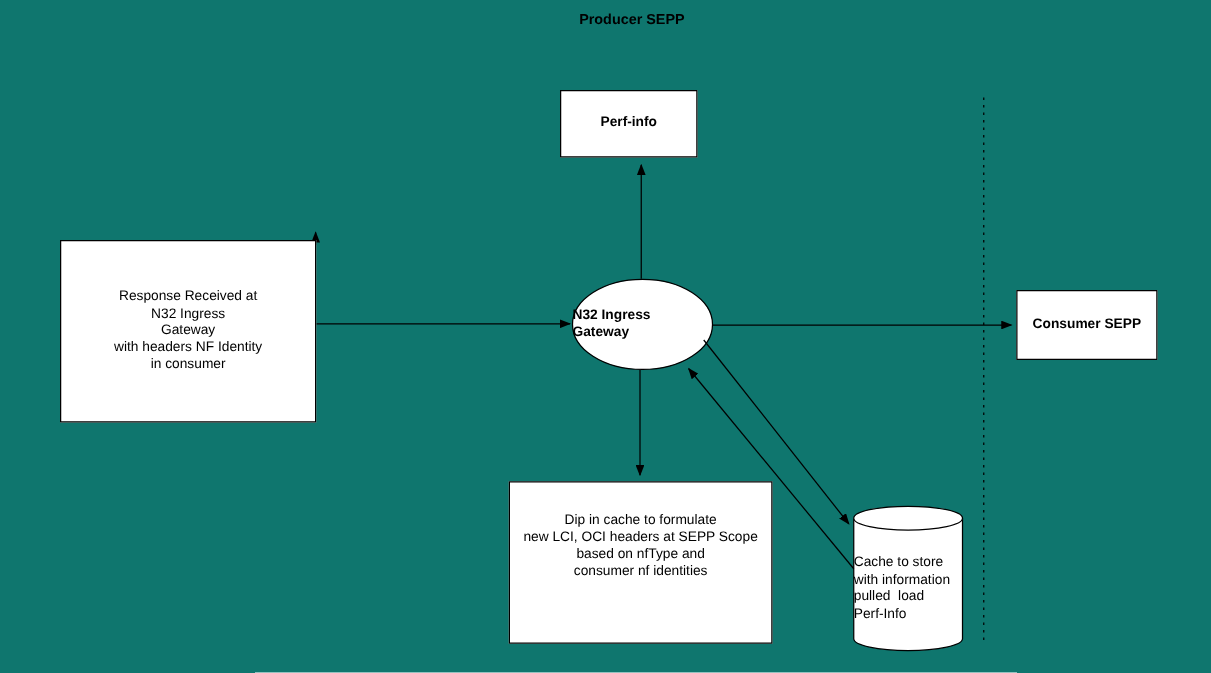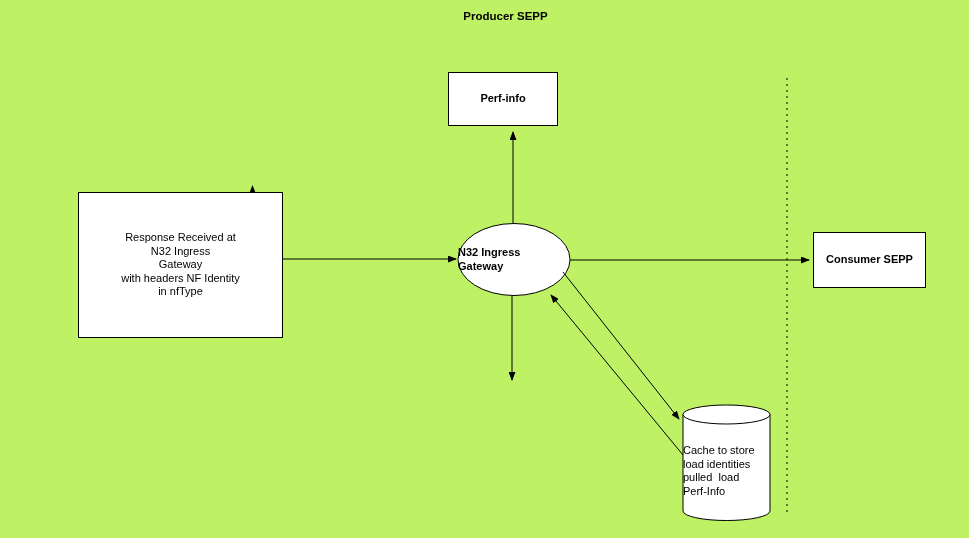--- a/index.html
+++ b/index.html
@@ -5,21 +5,21 @@
   html, body {
     margin: 0;
     padding: 0;
     background: #ffffff;
     font-family: "Liberation Sans", sans-serif;
   }
   #canvas {
     position: relative;
     width: 969px;
     height: 538px;
-    background: #bef264;
+    background: #0f766e;
     overflow: hidden;
   }
   #connector-layer {
     position: absolute;
     left: 0;
     top: 0;
   }
   .node {
     position: absolute;
     box-sizing: border-box;
@@ -42,21 +42,21 @@
     position: absolute;
     left: 448px;
     top: 10px;
     width: 115px;
     text-align: center;
     font-size: 11.5px;
     font-weight: bold;
     color: #000000;
   }
   #node-perf-info   { left: 448px; top: 72px;  width: 110px; height: 54px; }
-  #node-response    { left: 48px;  top: 192px; width: 205px; height: 146px; margin-left: 30px; }
+  #node-response    { left: 48px;  top: 192px; width: 205px; height: 146px; }
   #node-consumer    { left: 813px; top: 232px; width: 113px; height: 56px; }
   #node-dip-cache   { left: 407px; top: 385px; width: 211px; height: 130px; padding-bottom: 26px; }
   #node-gateway-label { left: 458px; top: 246px; width: 112px; }
   #node-cache-db-label { left: 683px; top: 444px; width: 108px; }
 </style>
 </head>
 <body>
 
 <div id="canvas">
 
@@ -89,33 +89,39 @@
 
   <div class="node box bold" id="node-perf-info">
     <div class="line">Perf-info</div>
   </div>
 
   <div class="node box" id="node-response">
     <div class="line">Response Received at</div>
     <div class="line">N32 Ingress</div>
     <div class="line">Gateway</div>
     <div class="line">with headers NF Identity</div>
-    <div class="line">in nfType</div>
+    <div class="line">in consumer</div>
   </div>
 
   <div class="node box bold" id="node-consumer">
     <div class="line">Consumer SEPP</div>
   </div>
 
+  <div class="node box" id="node-dip-cache">
+    <div class="line">Dip in cache to formulate</div>
+    <div class="line">new LCI, OCI headers at SEPP Scope</div>
+    <div class="line">based on nfType and</div>
+    <div class="line">consumer nf identities</div>
+  </div>
 
   <div class="node bold" id="node-gateway-label">
     <div class="line">N32 Ingress</div>
     <div class="line">Gateway</div>
   </div>
 
   <div class="node" id="node-cache-db-label">
     <div class="line">Cache to store</div>
-    <div class="line">load identities</div>
+    <div class="line">with information</div>
     <div class="line">pulled  load</div>
     <div class="line">Perf-Info</div>
   </div>
 
 </div>
 
 </body></html>

